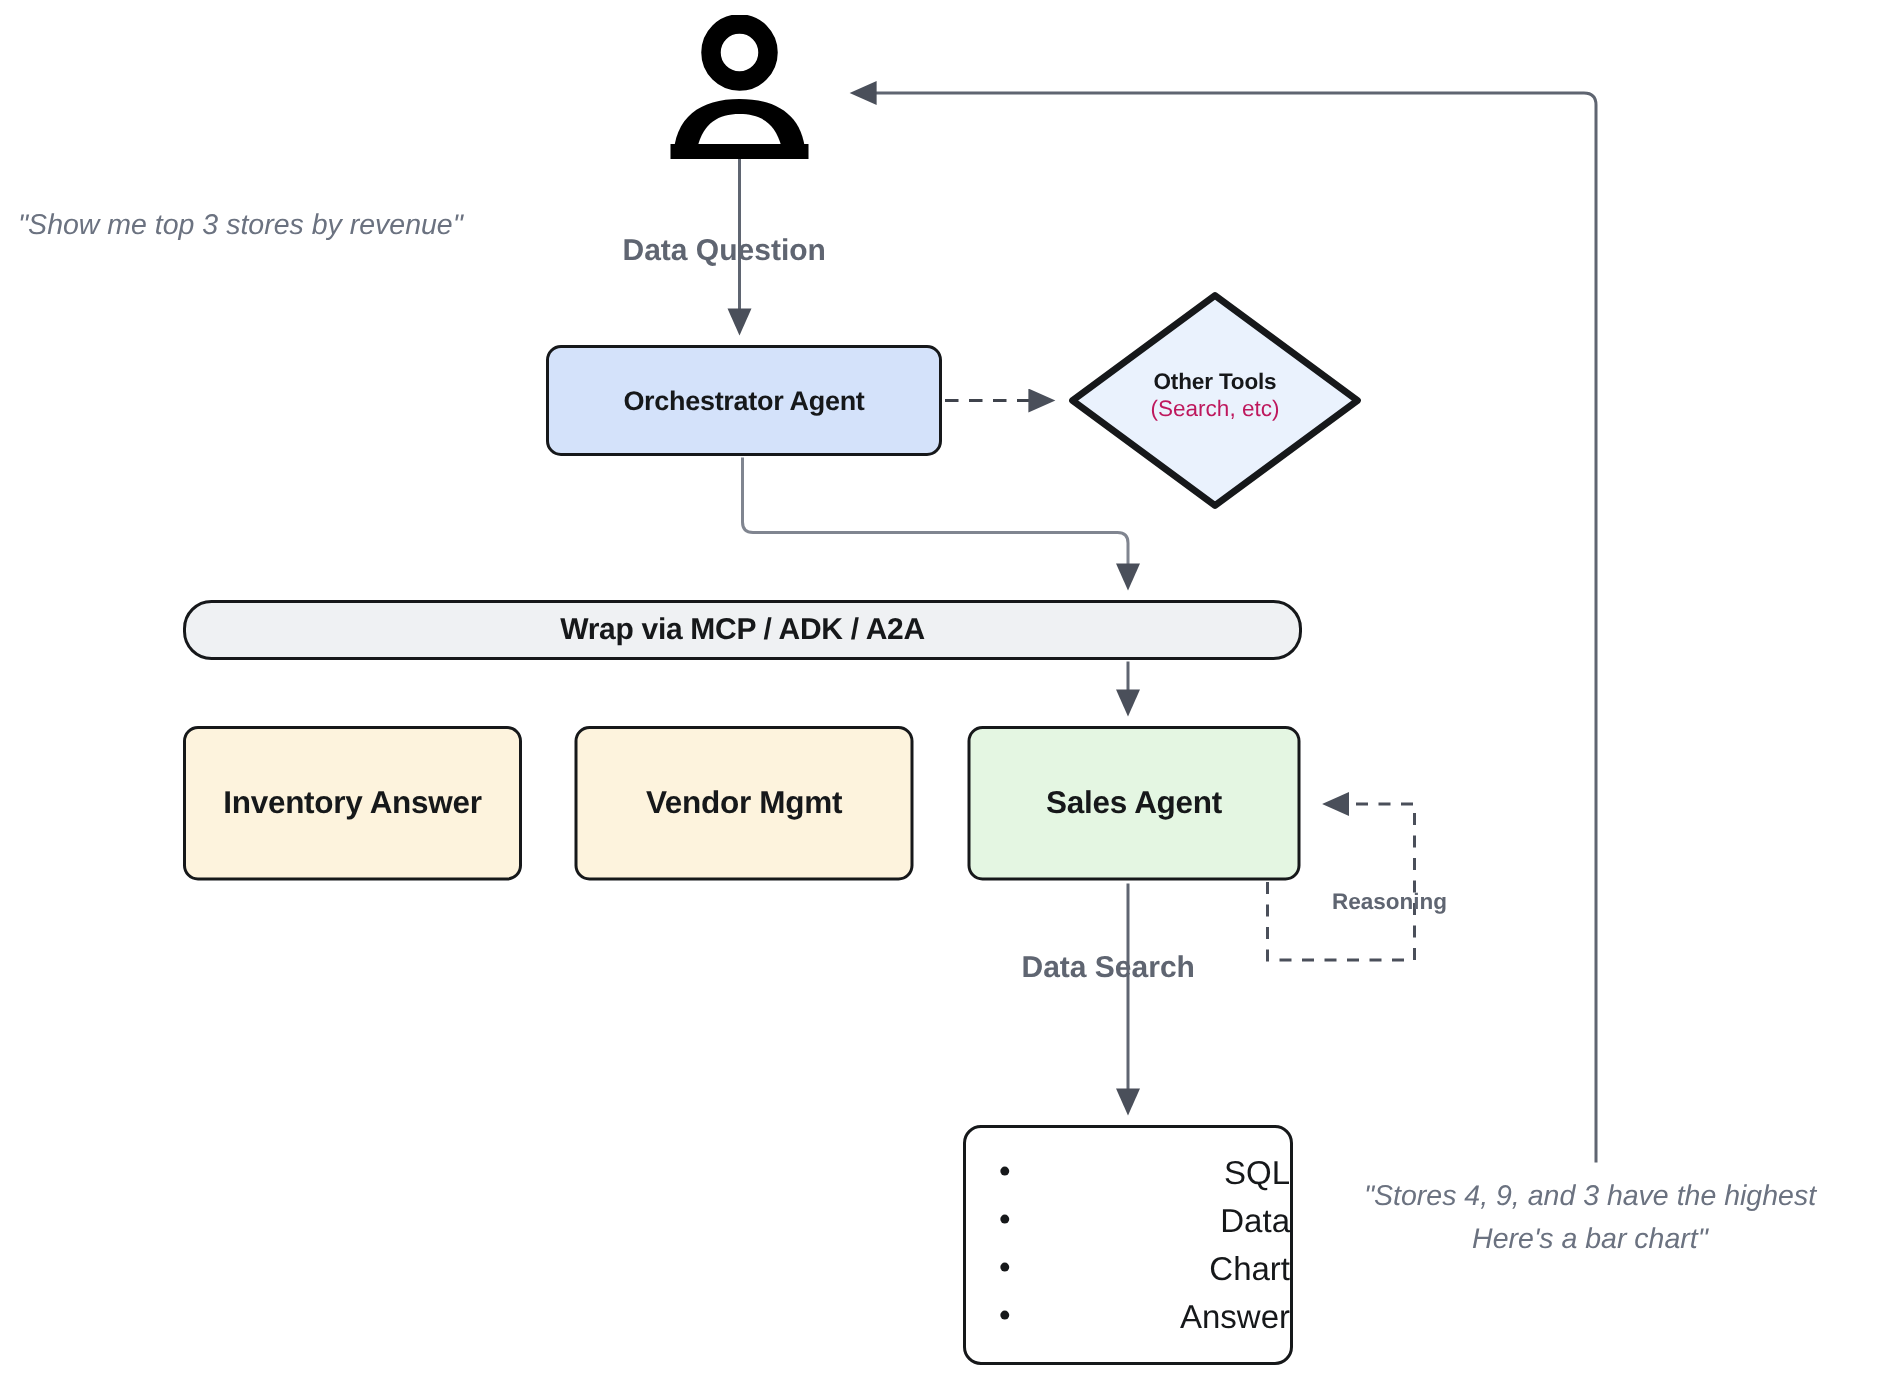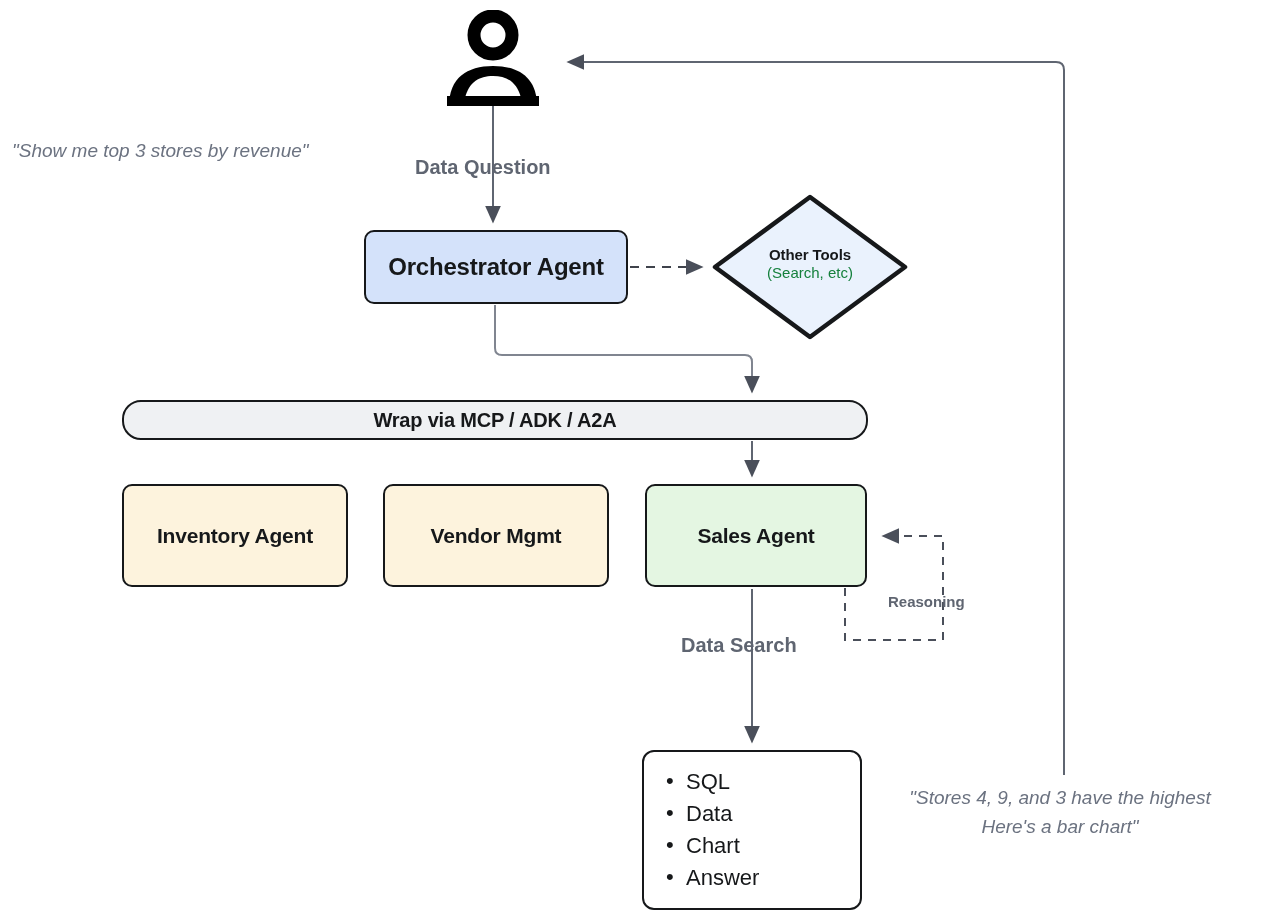--- a/index.html
+++ b/index.html
@@ -38,21 +38,21 @@
     border: 2.5px solid #16181a;
     border-radius: 10px;
     color: #16181a;
     font-weight: bold;
   }
 
   .node-orchestrator {
     left: 364px; top: 230px;
     width: 264px; height: 74px;
     background: #d4e2fa;
-    font-size: 24px;
+    font-size: 18px;
     letter-spacing: -0.2px;
   }
 
   .node-mcp {
     left: 122px; top: 400px;
     width: 746px; height: 40px;
     background: #eff1f3;
     border-radius: 19px;
     font-size: 20px;
     letter-spacing: -0.2px;
@@ -94,20 +94,21 @@
     padding: 14px 0 0 22px;
     font-weight: normal;
     font-size: 22px;
     color: #16181a;
     text-align: left;
   }
   .output-list li {
     position: relative;
     padding-left: 20px;
     line-height: 1.46;
+    text-align: right;
   }
   .output-list li::before {
     content: "•";
     position: absolute;
     left: 0;
     top: -1px;
     font-size: 22px;
   }
 
   
@@ -131,21 +132,21 @@
     line-height: 1.18;
   }
   .diamond-title {
     font-size: 15px;
     font-weight: bold;
     letter-spacing: -0.1px;
   }
   .diamond-sub {
     font-size: 15px;
     font-weight: normal;
-    color: #15803d;
+    color: #be185d;
   }
 
   
   .person {
     position: absolute;
     left: 445px; top: 10px;
     width: 96px; height: 96px;
   }
 
   
@@ -264,21 +265,21 @@
       <div class="diamond-title">Other Tools</div>
       <div class="diamond-sub">(Search, etc)</div>
     </div>
   </div>
 
   <div class="node node-mcp">
     <span>Wrap via MCP / ADK / A2A</span>
   </div>
 
   <div class="node node-agent node-inventory">
-    <span>Inventory Agent</span>
+    <span>Inventory Answer</span>
   </div>
 
   <div class="node node-agent node-vendor">
     <span>Vendor Mgmt</span>
   </div>
 
   <div class="node node-agent node-sales">
     <span>Sales Agent</span>
   </div>
 

